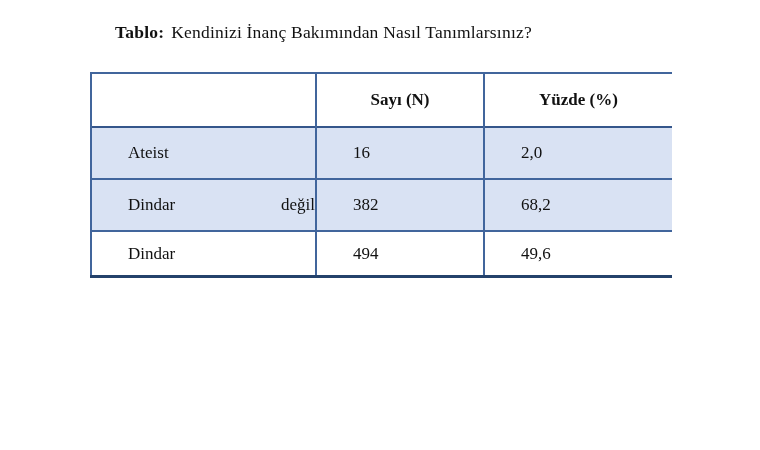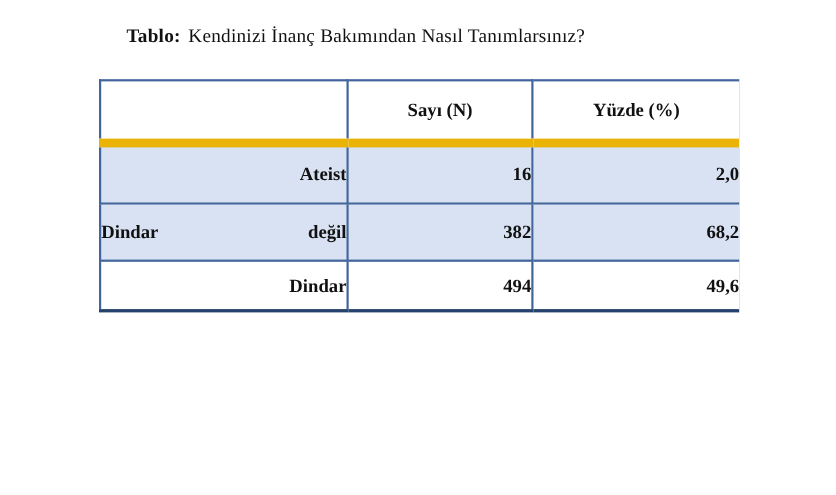--- a/index.html
+++ b/index.html
@@ -32,31 +32,32 @@
   }
   table.belief th, table.belief td {
     border: 2px solid #41659c;
     padding: 0;
     overflow: hidden;
   }
   
   table.belief thead th {
     height: 52px;
     background: #ffffff;
-    border-bottom: 8px solid #eab308;
+    border-bottom: 1px solid #eab308;
     font-weight: bold;
     text-align: center;
     vertical-align: middle;
   }
   
   table.belief tbody td {
     height: 50px;
     vertical-align: middle;
-    text-align: right;
-    font-weight: bold;
+    text-align: left;
+    font-weight: normal;
+    padding-left: 36px;
   }
   table.belief tbody tr.shaded td { background: #d9e2f3; }
   table.belief tbody tr.plain td { background: #ffffff; }
   table.belief tbody tr:last-child td {
     height: 43px;
     border-bottom: 3px solid #24426b;
   }
   table.belief tbody tr td { border-top-color: #35568b; }
   td.label-cell {
     text-align: left;

